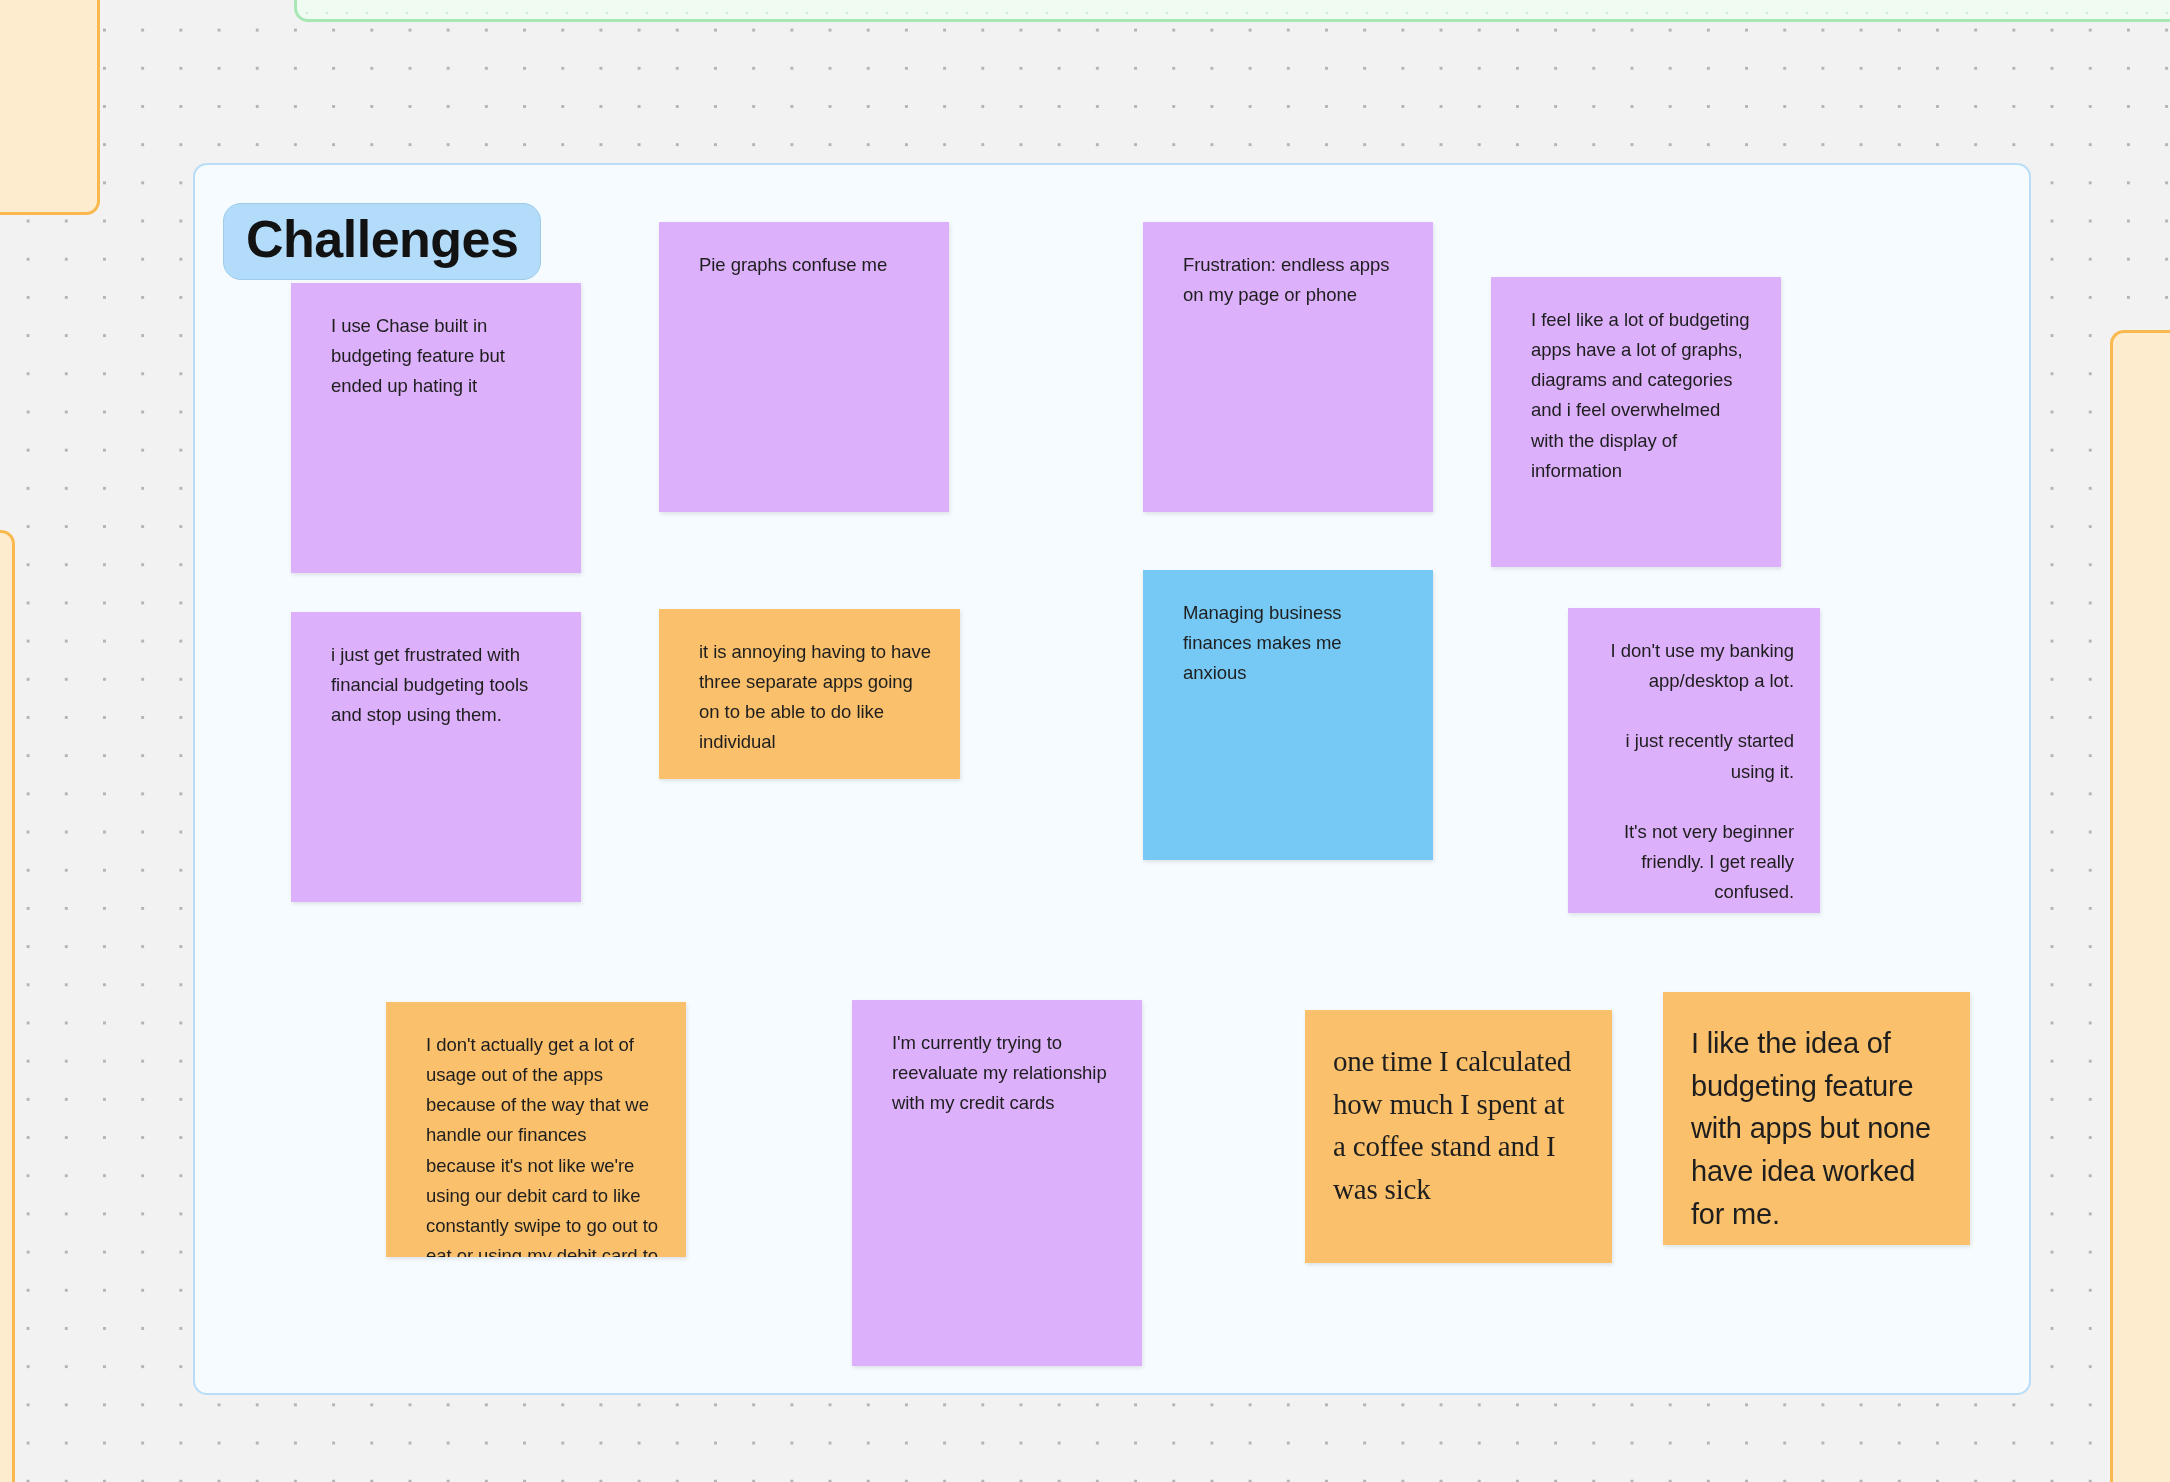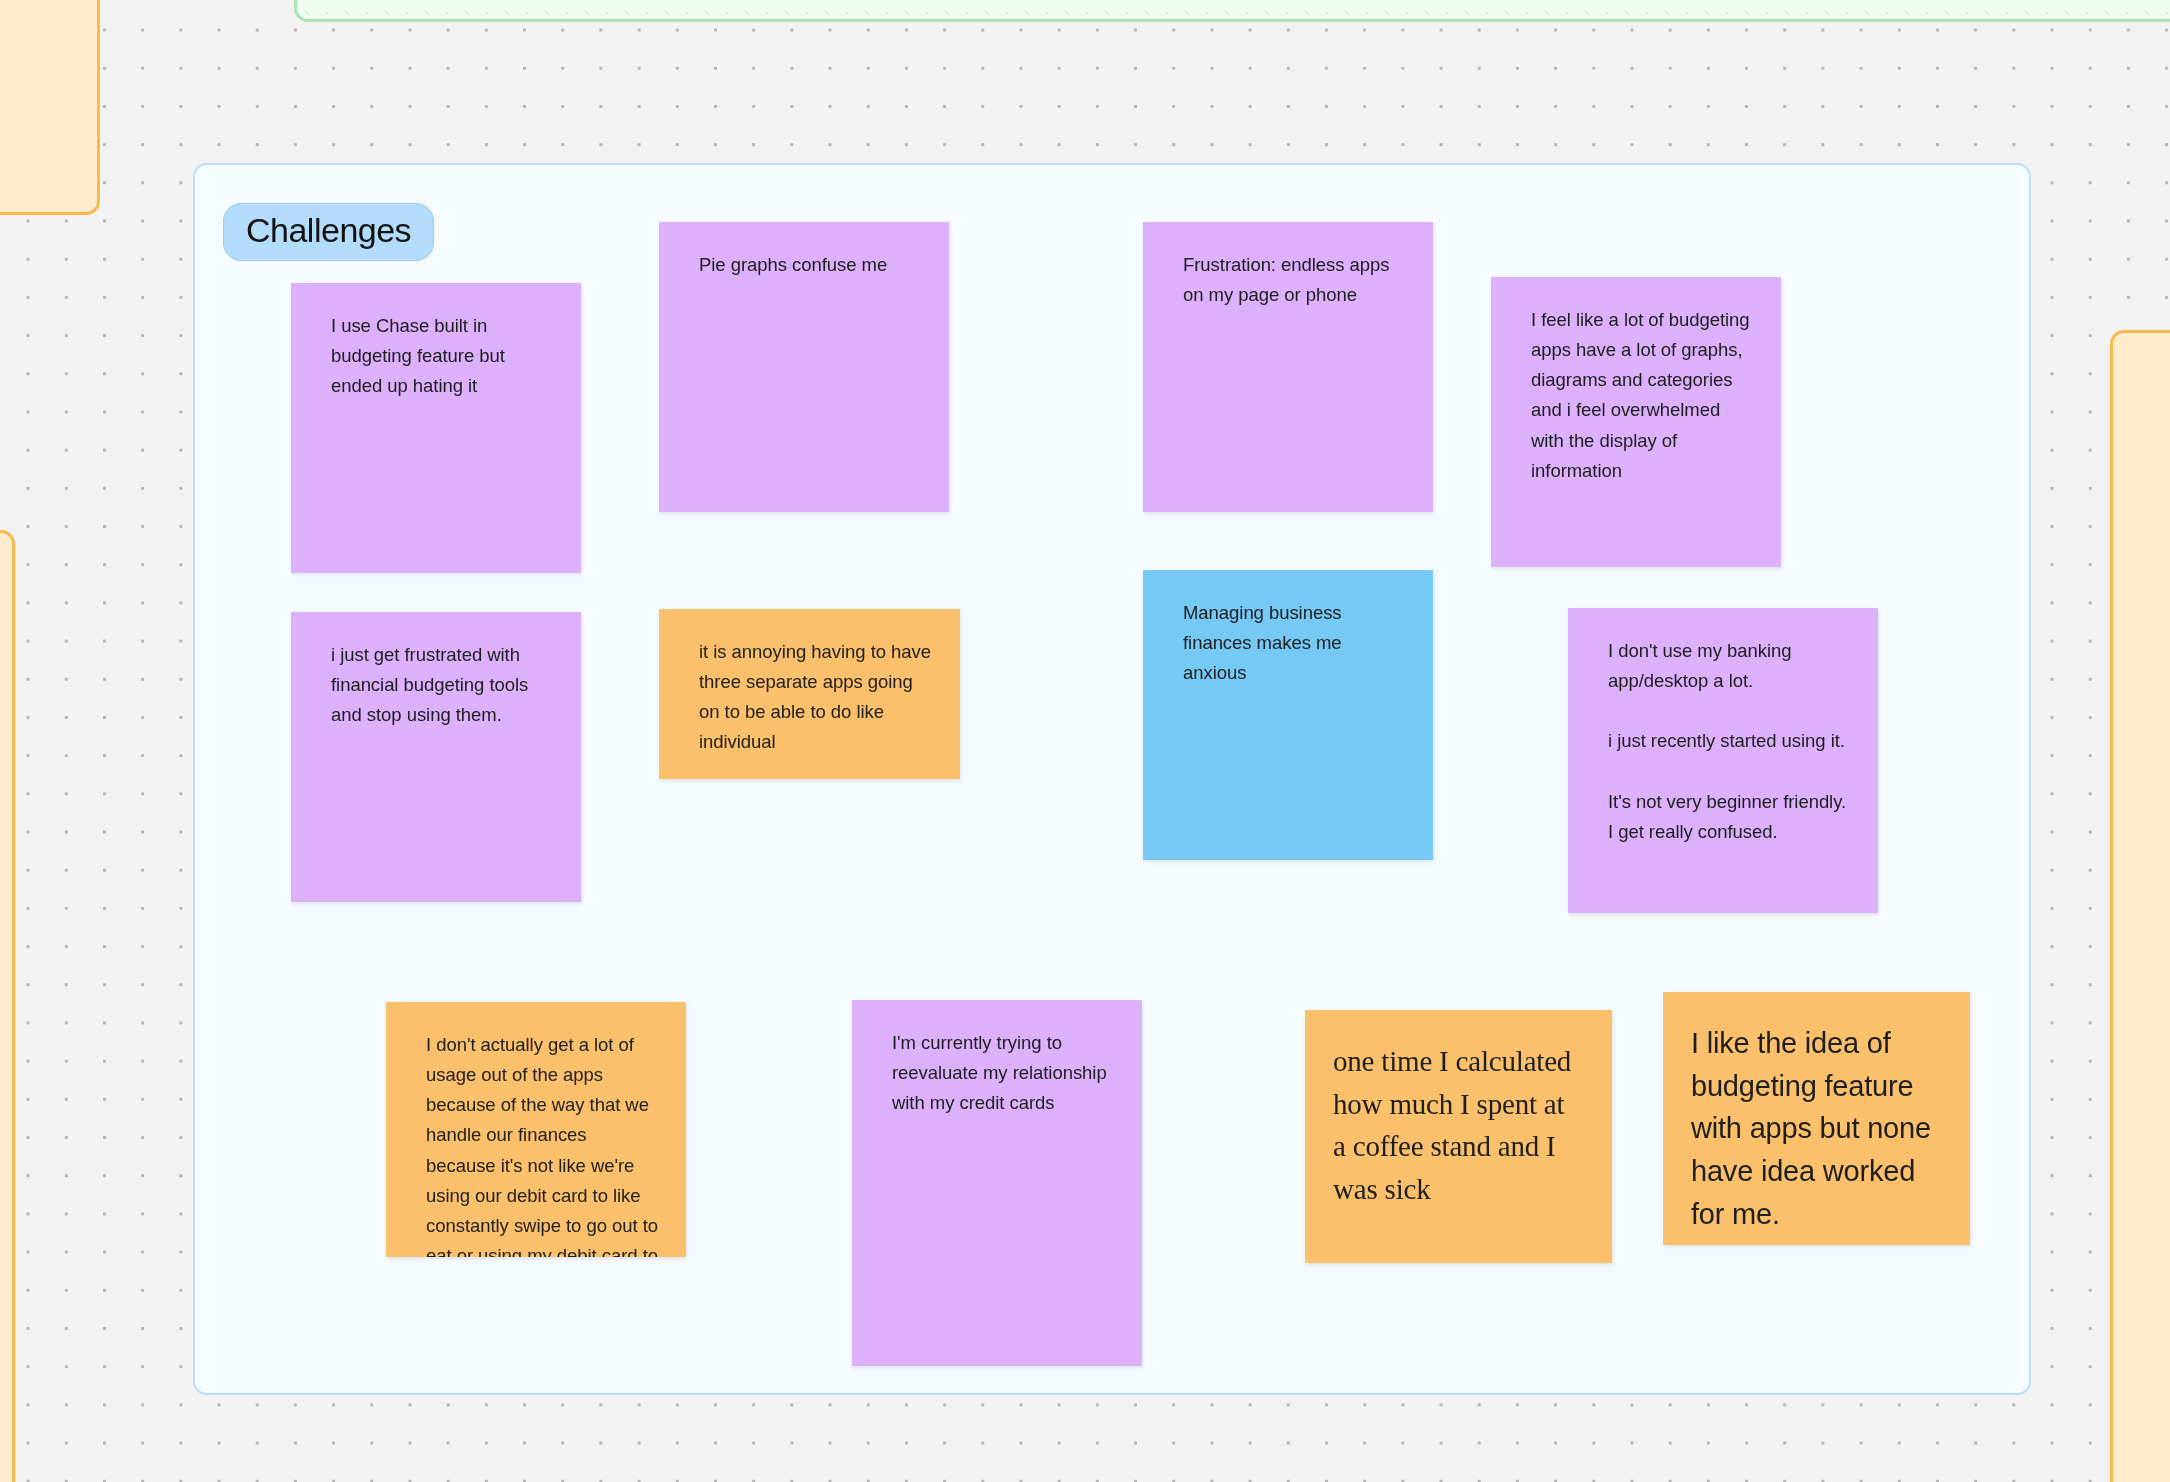--- a/index.html
+++ b/index.html
@@ -83,22 +83,22 @@
 
   
   .title-chip {
     position: absolute;
     left: 223px;
     top: 203px;
     padding: 8px 22px 12px 22px;
     background: #b2dcfa;
     border: 1.5px solid #9fcbe8;
     border-radius: 18px;
-    font-size: 34px;
-    font-weight: normal;
+    font-size: 52px;
+    font-weight: bold;
     line-height: 1.06;
     color: #121212;
     letter-spacing: -0.5px;
     white-space: nowrap;
   }
 
   
   .note {
     position: absolute;
     box-sizing: border-box;
@@ -164,21 +164,21 @@
   </div>
 
   <div class="note note-blue style-small" style="left:1143px; top:570px;  width:290px; height:290px;">
     <span class="note-text">Managing business finances makes me anxious</span>
   </div>
 
   <div class="note note-orange style-small" style="left:659px;  top:609px;  width:301px; height:170px;">
     <span class="note-text"> it is annoying having to have three separate apps going on to be able to do like individual</span>
   </div>
 
-  <div class="note note-purple style-small" style="left:1568px; top:608px;  width:310px; height:305px;">
+  <div class="note note-purple style-small" style="left:1568px; top:608px;  width:252px; height:305px;text-align:right;">
     <span class="note-text">I don't use my banking app/desktop a lot.
 
 i just recently started using it.
 
 It's not very beginner friendly. I get really confused.</span>
   </div>
 
   <div class="note note-orange style-small" style="left:386px;  top:1002px; width:300px; height:255px;">
     <span class="note-text"> I don't actually get a lot of usage out of the apps because of the way that we handle our finances because it's not like we're using our debit card to like constantly swipe to go out to eat or using my debit card to like pay a bill.</span>
   </div>

